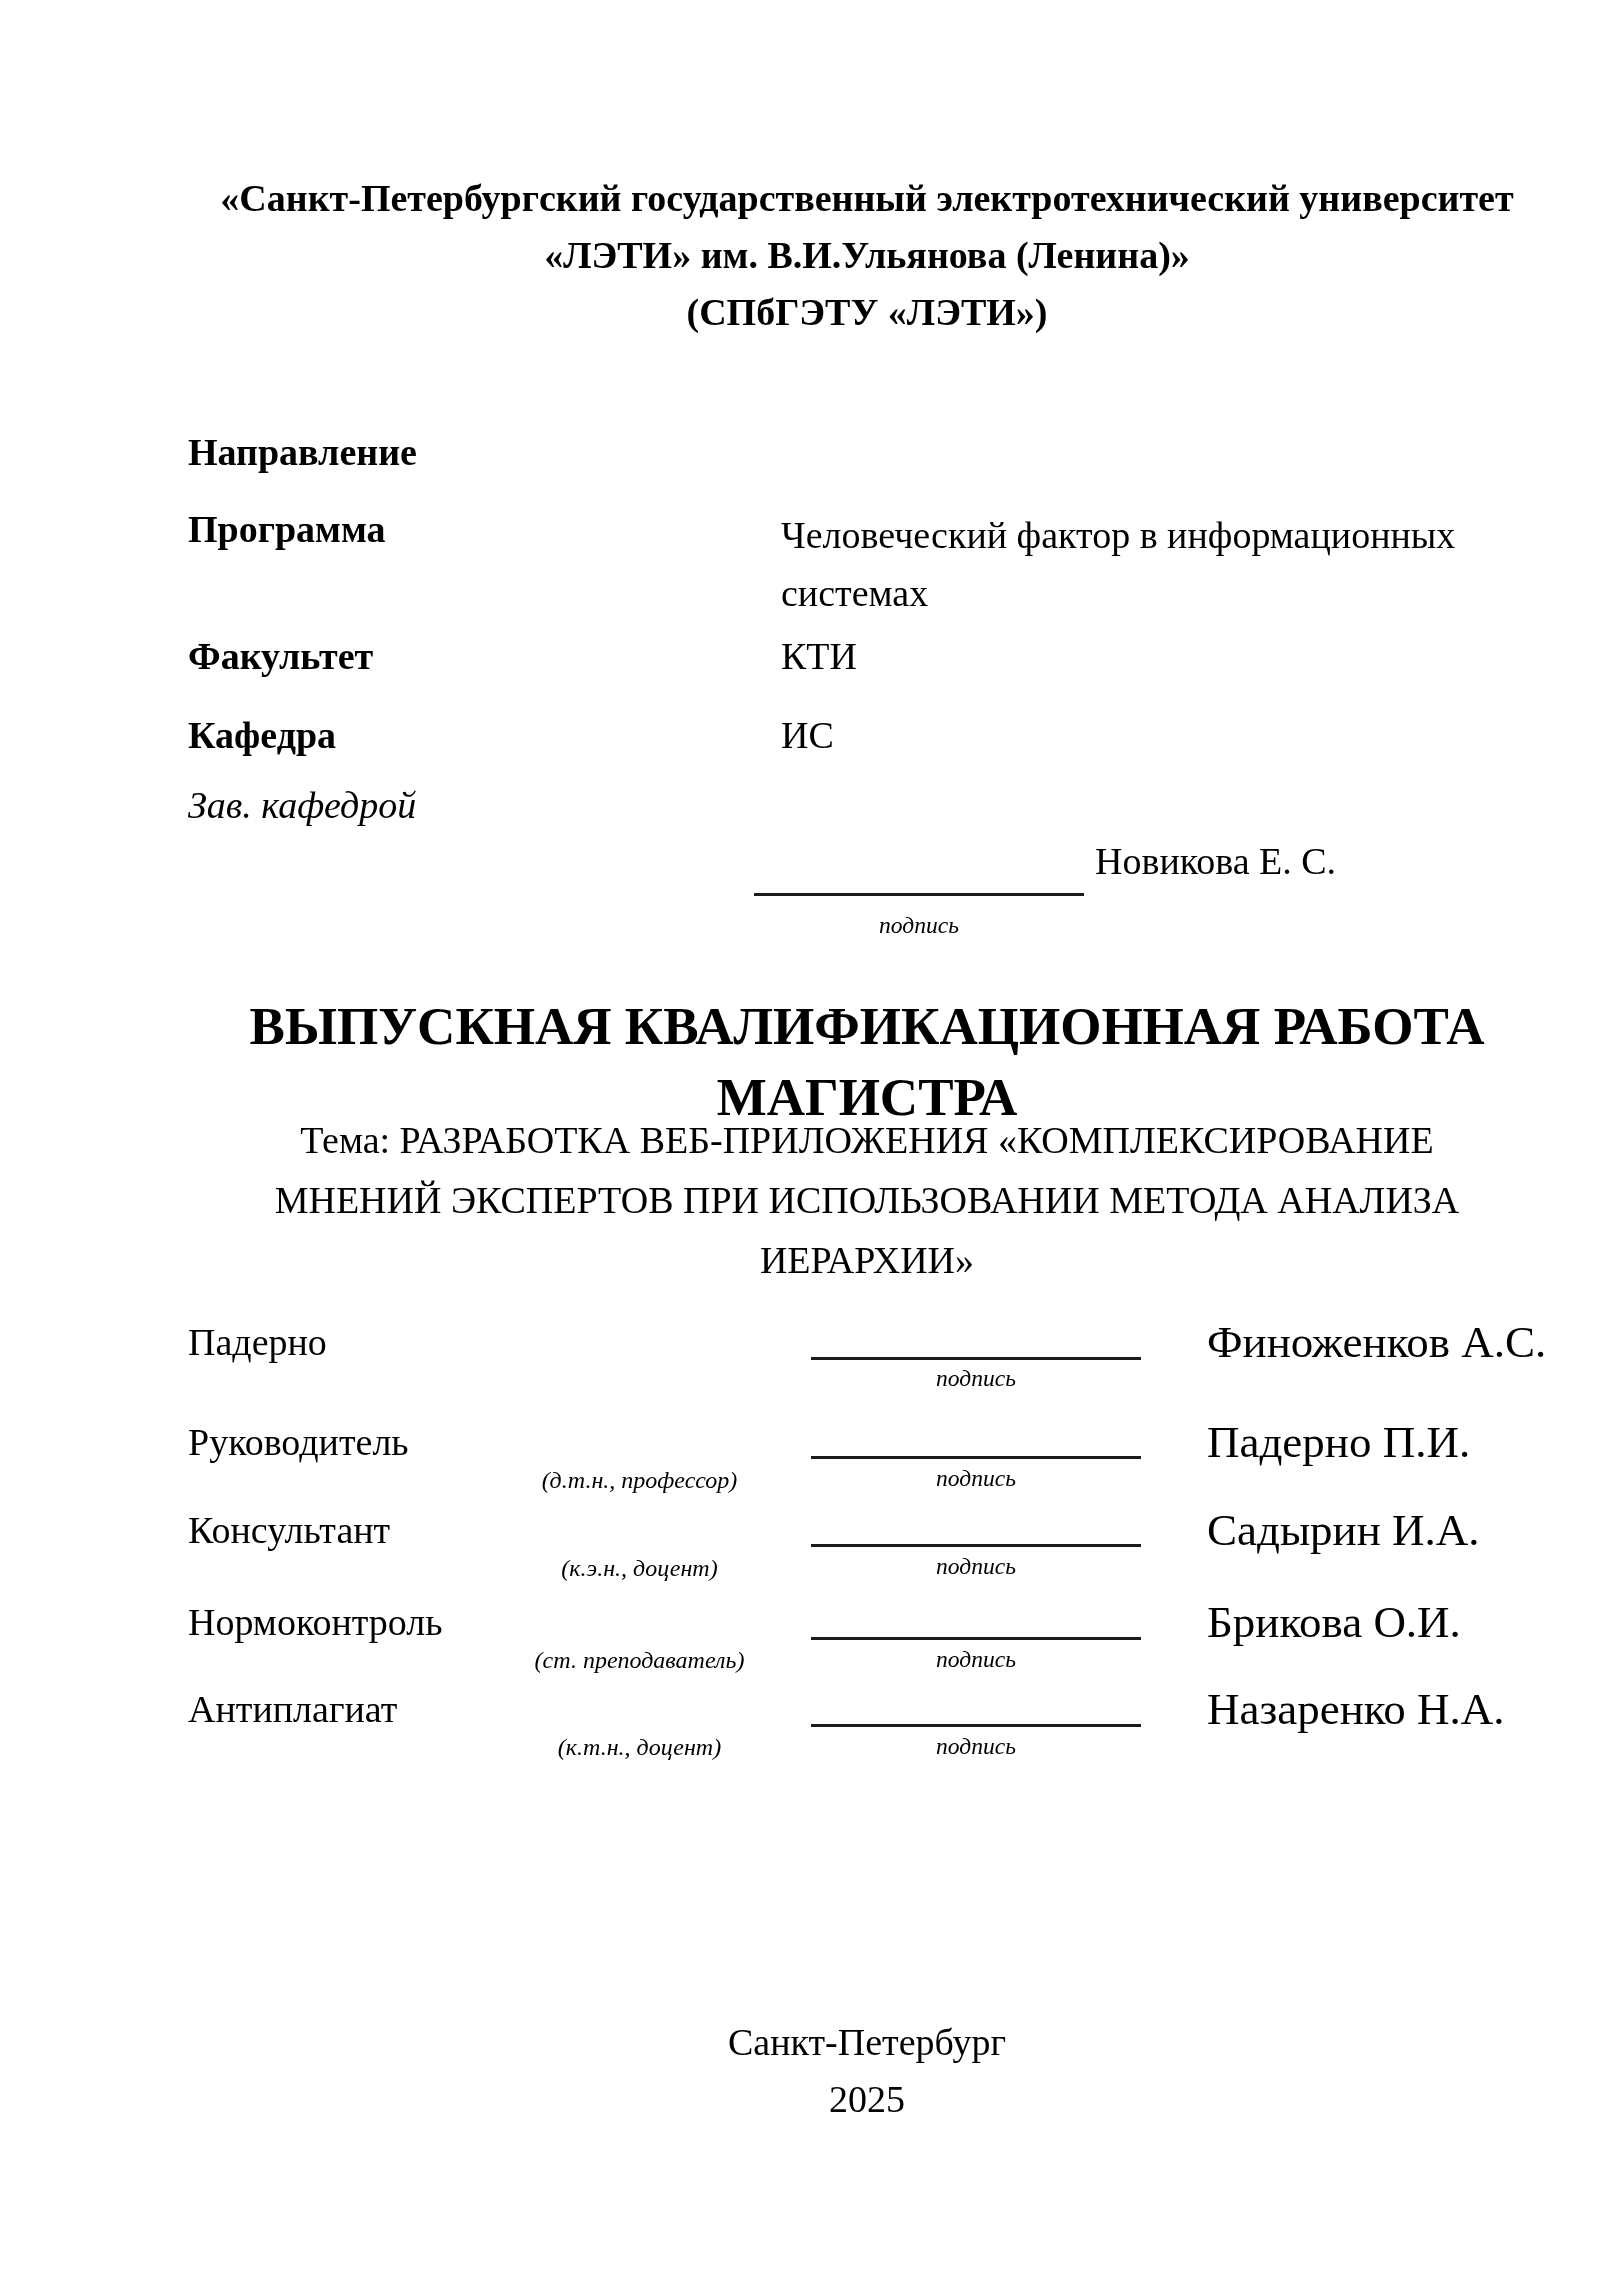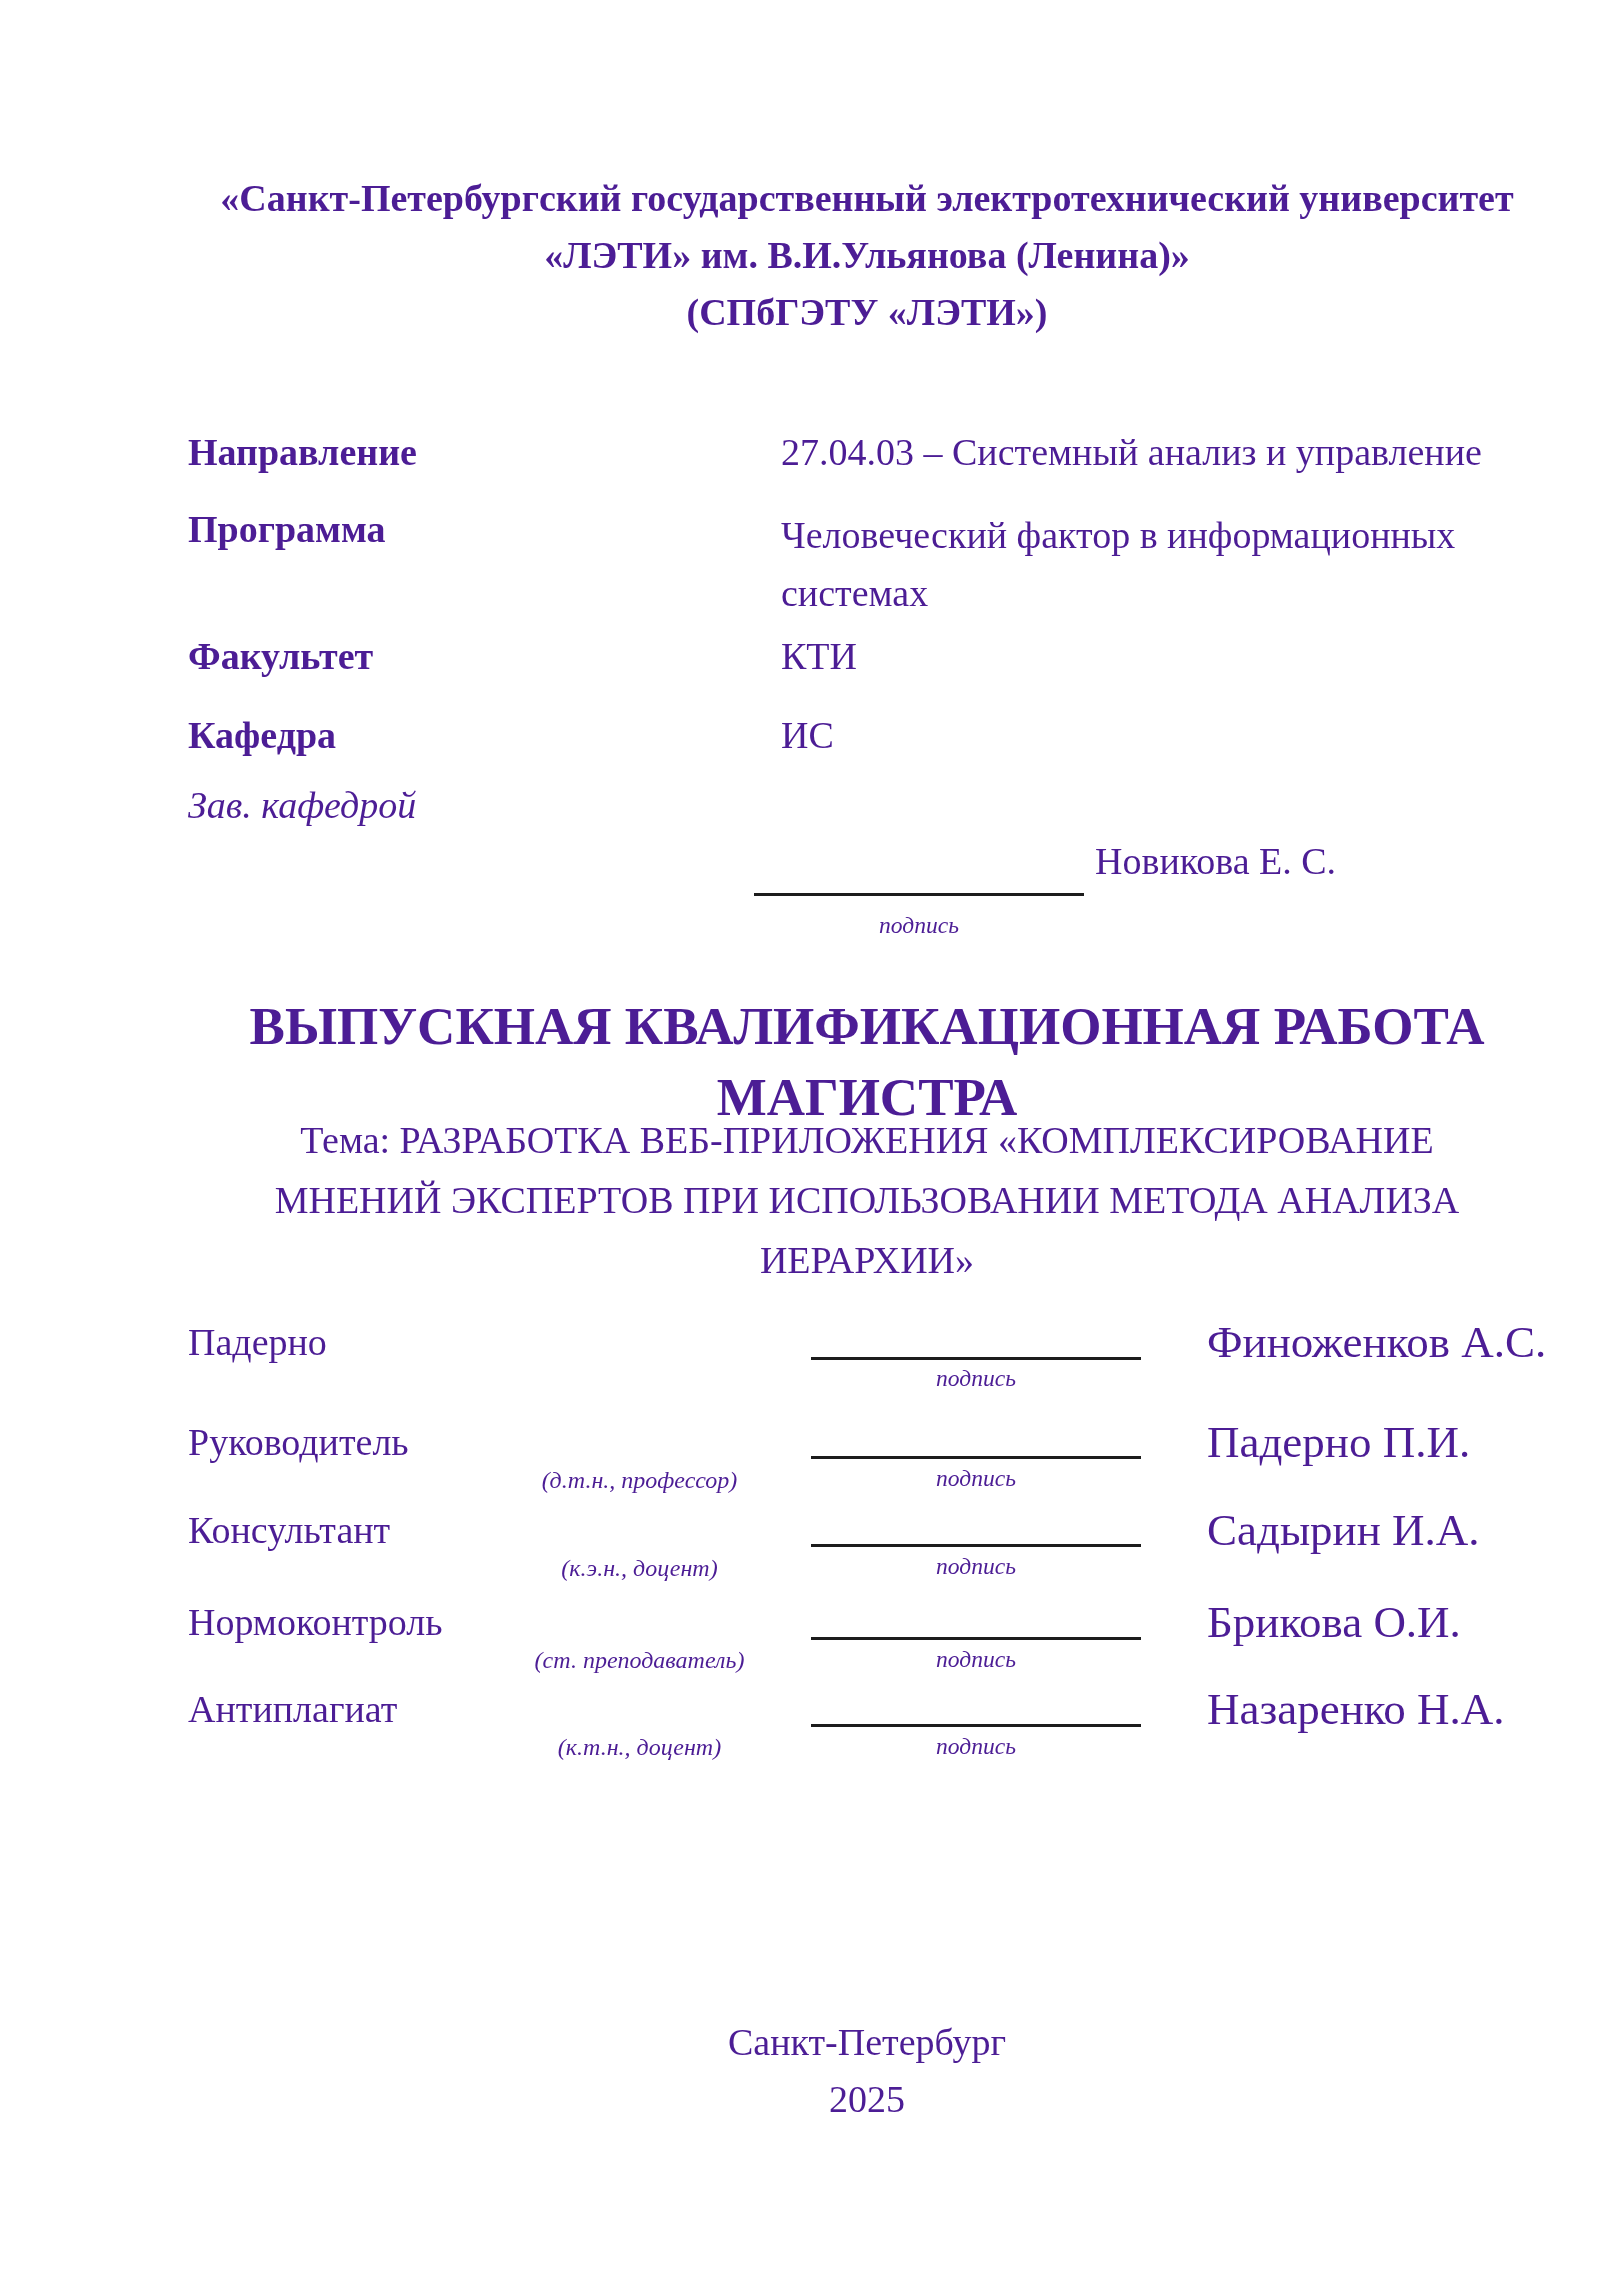--- a/index.html
+++ b/index.html
@@ -5,21 +5,21 @@
   html, body {
     margin: 0;
     padding: 0;
     background: #ffffff;
   }
   .page {
     position: relative;
     width: 1623px;
     height: 2295px;
     background: #ffffff;
-    color: #4c1d95;
+    color: #000000;
     font-family: "Liberation Serif", "DejaVu Serif", serif;
     overflow: hidden;
   }
   .abs { position: absolute; }
 
   
   .university-header {
     left: 188px; top: 170px; width: 1358px;
     text-align: center;
     font-weight: bold;
@@ -104,21 +104,20 @@
 <div class="page">
 
   <div class="abs university-header">
     <div>«Санкт-Петербургский государственный электротехнический университет</div>
     <div>«ЛЭТИ» им. В.И.Ульянова (Ленина)»</div>
     <div>(СПбГЭТУ «ЛЭТИ»)</div>
   </div>
 
   <div class="abs field-row" style="top:429px">
     <div class="field-label">Направление</div>
-    <div class="field-value">27.04.03 – Системный анализ и управление</div>
   </div>
 
   <div class="abs field-row" style="top:506px">
     <div class="field-label">Программа</div>
     <div class="field-value multiline">Человеческий фактор в информационных системах</div>
   </div>
 
   <div class="abs field-row" style="top:633px">
     <div class="field-label">Факультет</div>
     <div class="field-value">КТИ</div>

